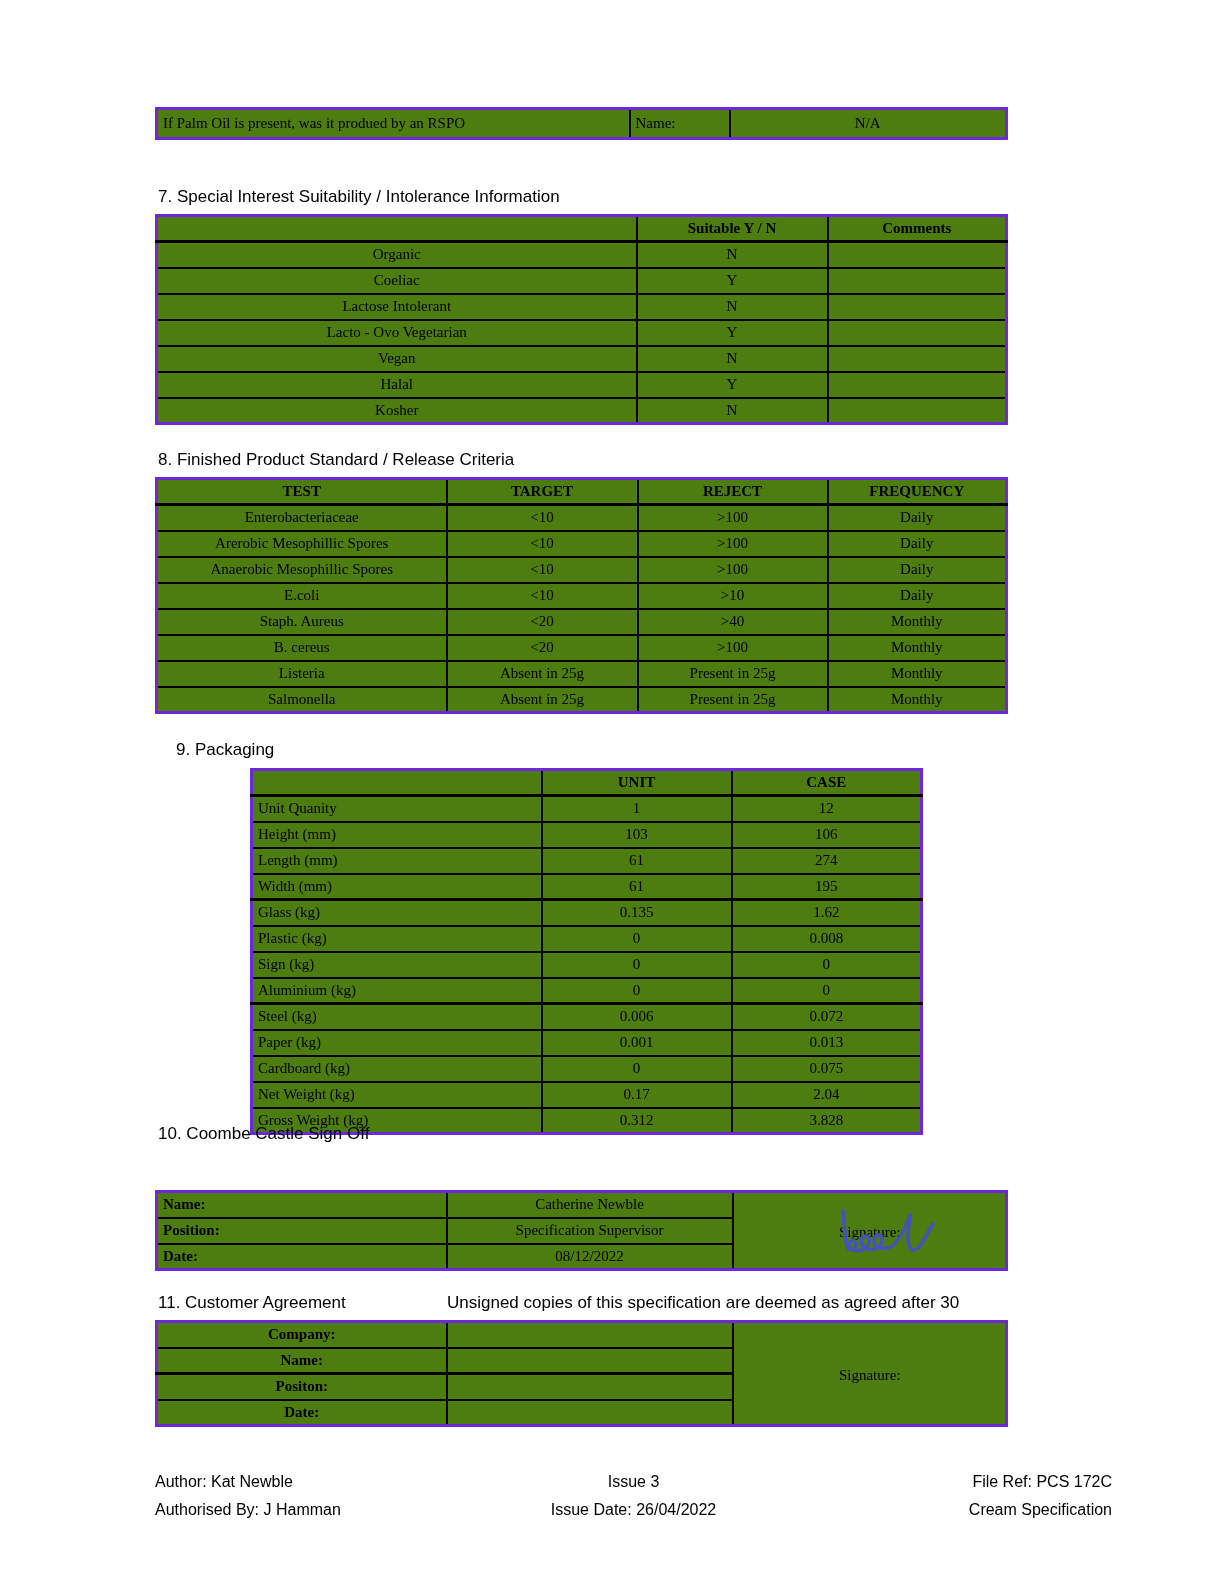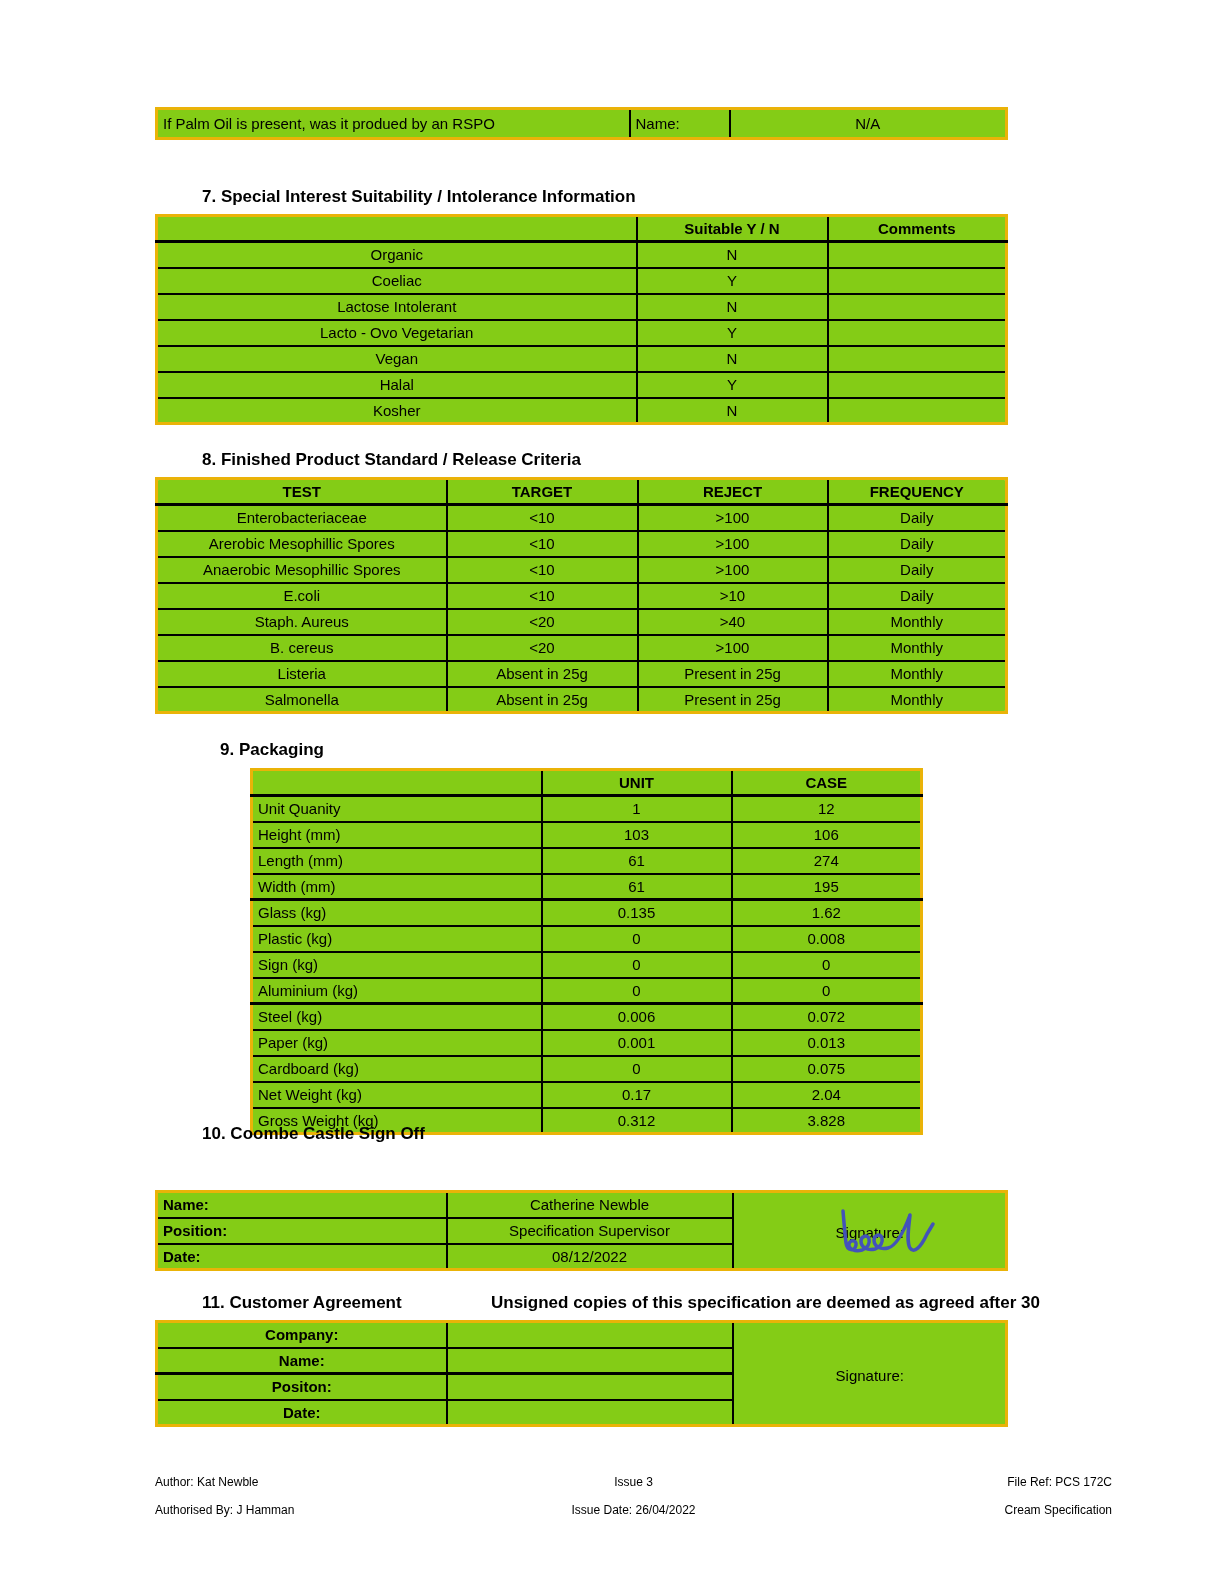--- a/index.html
+++ b/index.html
@@ -5,38 +5,38 @@
   * { margin:0; padding:0; box-sizing:border-box; }
   html,body { background:#ffffff; }
   .page {
     position:relative; width:1224px; height:1584px;
     background:#ffffff; color:#000;
     font-family:"Liberation Sans","DejaVu Sans",sans-serif;
     overflow:hidden;
   }
   table.doc {
     position:absolute; border-collapse:collapse; table-layout:fixed;
-    background:#84cc16; border:3px solid #eab308;
+    background:#4d7c0f; border:3px solid #6d28d9;font-family:Liberation Serif, serif;
   }
   table.doc tr { height:26px; }
   table.doc td {
     border:2px solid #000; font-size:15px; padding:0 5px;
     text-align:center; vertical-align:middle; white-space:nowrap; overflow:hidden;
   }
   table.doc tr.hdr td { font-weight:700; border-bottom-width:3px; }
   table.doc tr.thick td { border-top-width:3px; }
   table.doc td.lbl { text-align:left; font-weight:700; }
   table.doc td.lblc { font-weight:700; }
   td.sig-cell { vertical-align:top; text-align:left; position:relative; }
   .sig-label { font-size:15px; padding:3px 0 0 1px; }
   .sig-svg { position:absolute; left:95px; top:8px; }
-  .sec-heading { position:absolute; font-size:17px; font-weight:700; white-space:nowrap;margin-left:44px; }
+  .sec-heading { position:absolute; font-size:17px; font-weight:400; white-space:nowrap; }
   .footer {
     position:absolute; left:155px; top:1468px; width:957px;
-    display:flex; font-size:12px; line-height:28px;
+    display:flex; font-size:16px; line-height:28px;
   }
   .footer .fcol { flex:1; }
   .footer .fcol.left { text-align:left; }
   .footer .fcol.center { text-align:center; }
   .footer .fcol.right { text-align:right; }
 </style>
 </head>
 <body>
 
 <div class="page">

